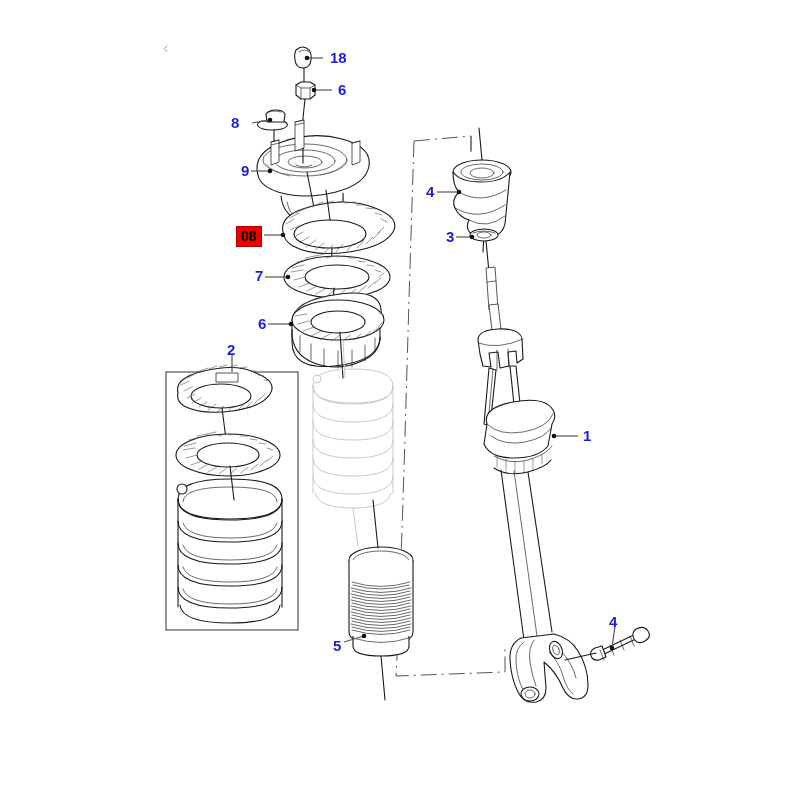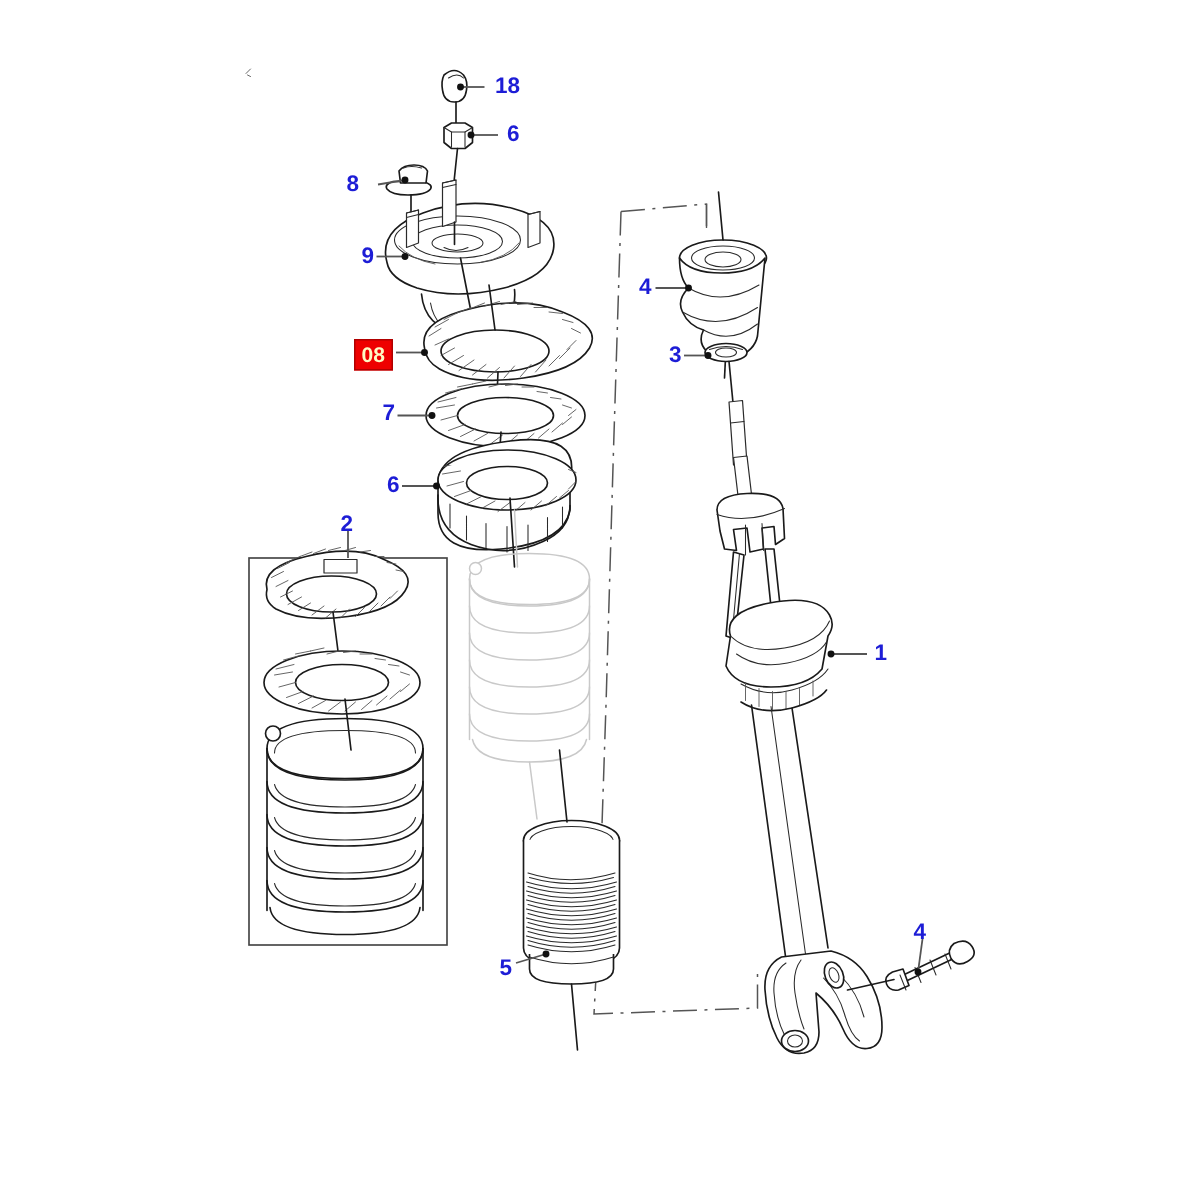--- a/index.html
+++ b/index.html
@@ -28,21 +28,21 @@
     position: absolute;
     font-family: "Liberation Sans", sans-serif;
     font-weight: bold;
     font-size: 15px;
     color: #1d1dd6;
     line-height: 1;
     white-space: nowrap;
     user-select: none;
   }
   .callout-label.highlighted {
-    color: #fef9c3;
+    color: #000000;
     background: #ee0000;
     border: 1px solid #b00000;
     padding: 2px 4px 3px 4px;
     font-size: 14px;
   }
 </style>
 </head>
 <body>
 
 <div id="diagram-root">

